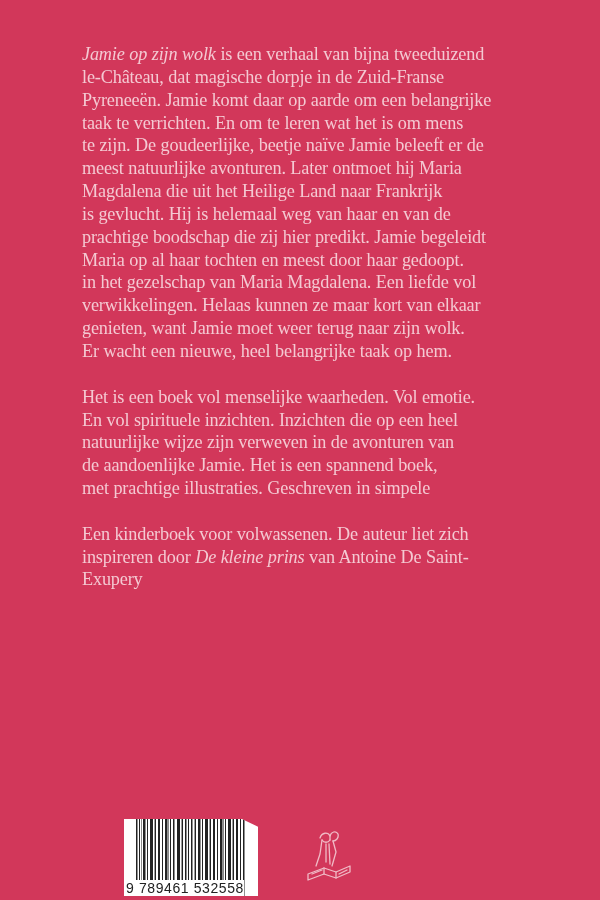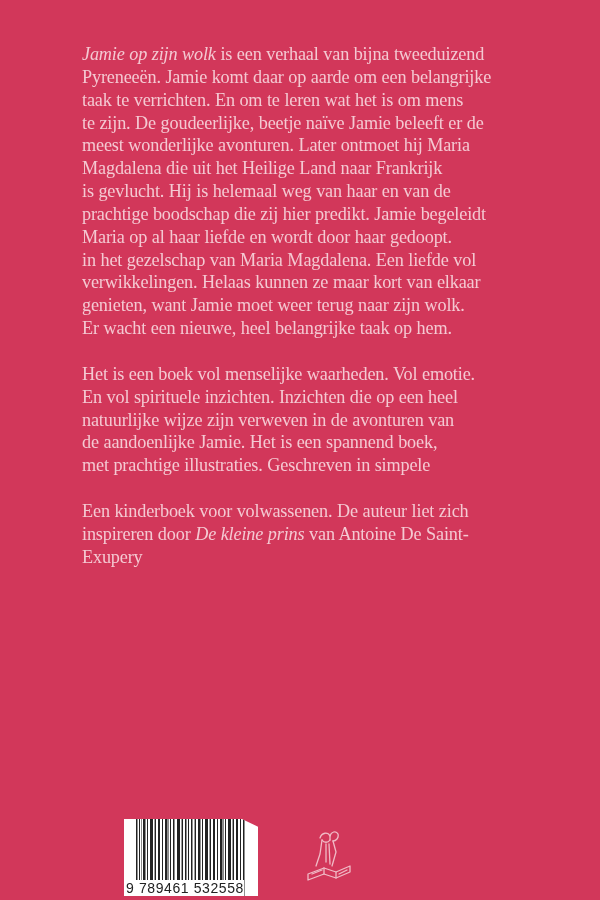--- a/index.html
+++ b/index.html
@@ -90,28 +90,29 @@
   </style>
 </head>
 <body>
 
 <div class="cover">
 
   <div class="blurb">
 
     <p class="para">
       <span class="line"><span class="it">Jamie op zijn wolk</span><span> is een verhaal van bijna tweeduizend</span></span>
+      <span class="line">le-Château, dat magische dorpje in de Zuid-Franse</span>
       <span class="line">Pyreneeën. Jamie komt daar op aarde om een belangrijke</span>
       <span class="line">taak te verrichten. En om te leren wat het is om mens</span>
       <span class="line">te zijn. De goudeerlijke, beetje naïve Jamie beleeft er de</span>
-      <span class="line">meest wonderlijke avonturen. Later ontmoet hij Maria</span>
+      <span class="line">meest natuurlijke avonturen. Later ontmoet hij Maria</span>
       <span class="line">Magdalena die uit het Heilige Land naar Frankrijk</span>
       <span class="line">is gevlucht. Hij is helemaal weg van haar en van de</span>
       <span class="line">prachtige boodschap die zij hier predikt. Jamie begeleidt</span>
-      <span class="line">Maria op al haar liefde en wordt door haar gedoopt.</span>
+      <span class="line">Maria op al haar tochten en meest door haar gedoopt.</span>
       <span class="line">in het gezelschap van Maria Magdalena. Een liefde vol</span>
       <span class="line">verwikkelingen. Helaas kunnen ze maar kort van elkaar</span>
       <span class="line">genieten, want Jamie moet weer terug naar zijn wolk.</span>
       <span class="line">Er wacht een nieuwe, heel belangrijke taak op hem.</span>
     </p>
 
     <p class="para">
       <span class="line">Het is een boek vol menselijke waarheden. Vol emotie.</span>
       <span class="line">En vol spirituele inzichten. Inzichten die op een heel</span>
       <span class="line">natuurlijke wijze zijn verweven in de avonturen van</span>

